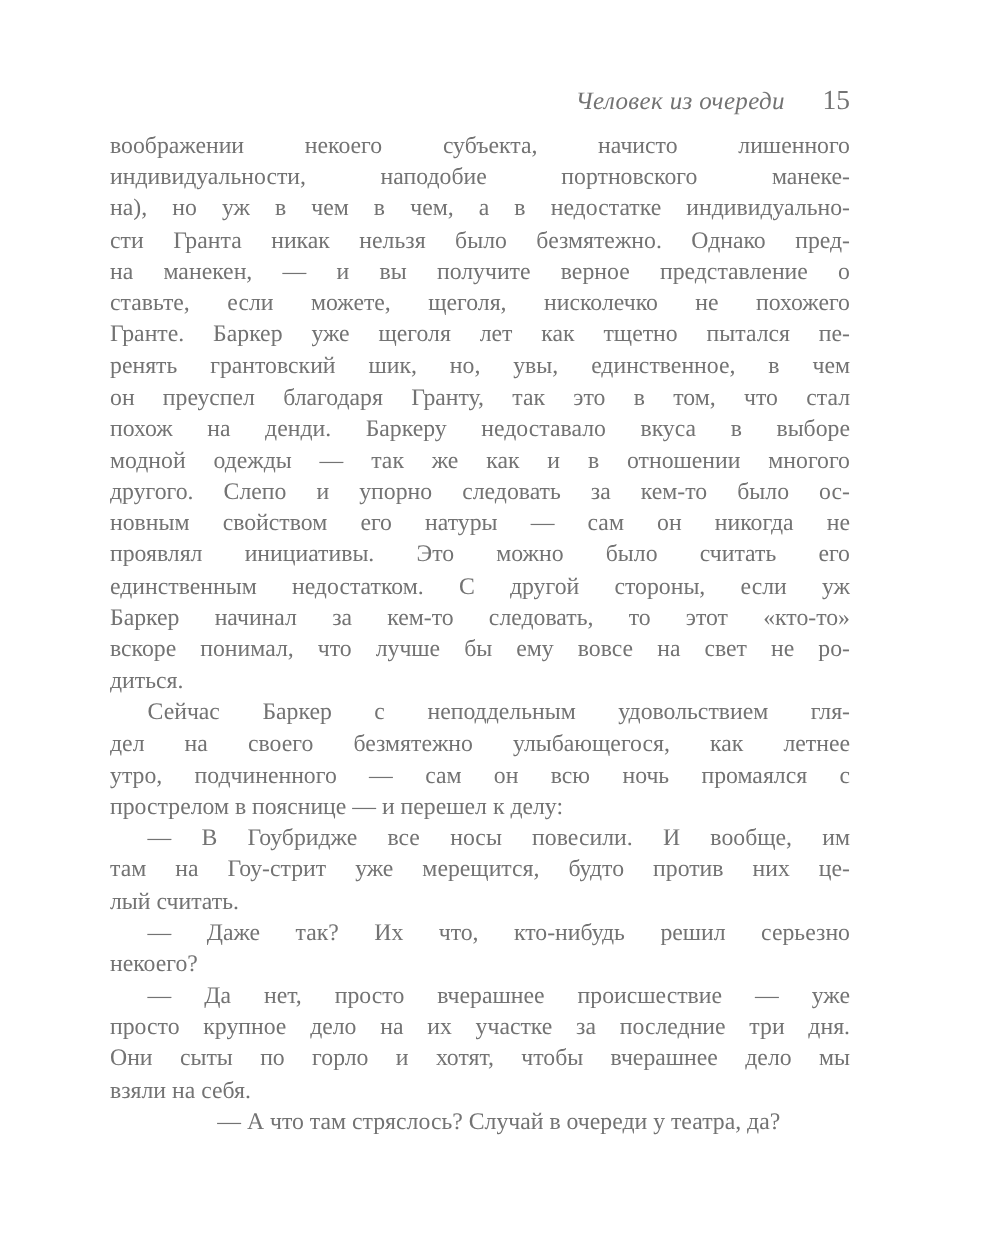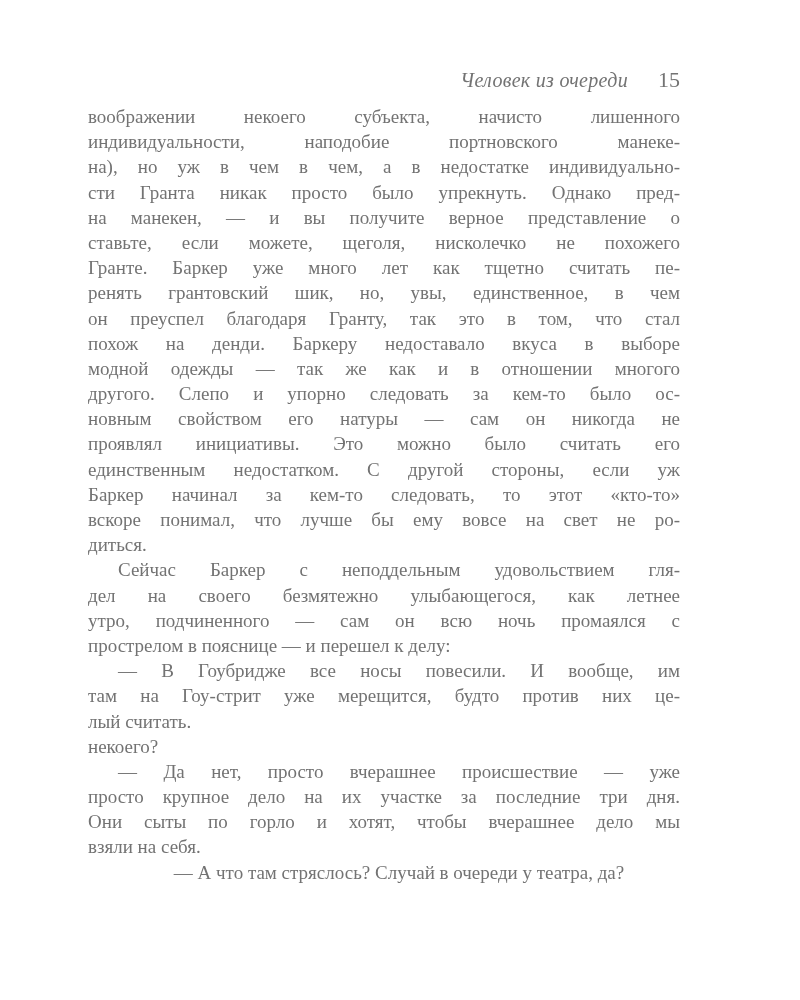--- a/index.html
+++ b/index.html
@@ -59,42 +59,43 @@
 <div class="page" style="background: rgb(255, 255, 255); color: #737373;">
 
   <div class="running-head">
     <span class="running-title">Человек из очереди</span><span class="page-number">15</span>
   </div>
 
   <div class="body-text">
       <div class="line j">воображении некоего субъекта, начисто лишенного</div>
       <div class="line j">индивидуальности, наподобие портновского манеке-</div>
       <div class="line j">на), но уж в чем в чем, а в недостатке индивидуально-</div>
-      <div class="line j">сти Гранта никак просто было упрекнуть. Однако пред-</div>
+      <div class="line j">сти Гранта никак нельзя было безмятежно. Однако пред-</div>
       <div class="line j">на манекен, — и вы получите верное представление о</div>
       <div class="line j">ставьте, если можете, щеголя, нисколечко не похожего</div>
-      <div class="line j">Гранте. Баркер уже много лет как тщетно считать пе-</div>
+      <div class="line j">Гранте. Баркер уже щеголя лет как тщетно пытался пе-</div>
       <div class="line j">ренять грантовский шик, но, увы, единственное, в чем</div>
       <div class="line j">он преуспел благодаря Гранту, так это в том, что стал</div>
       <div class="line j">похож на денди. Баркеру недоставало вкуса в выборе</div>
       <div class="line j">модной одежды — так же как и в отношении многого</div>
       <div class="line j">другого. Слепо и упорно следовать за кем-то было ос-</div>
       <div class="line j">новным свойством его натуры — сам он никогда не</div>
       <div class="line j">проявлял инициативы. Это можно было считать его</div>
       <div class="line j">единственным недостатком. С другой стороны, если уж</div>
       <div class="line j">Баркер начинал за кем-то следовать, то этот «кто-то»</div>
       <div class="line j">вскоре понимал, что лучше бы ему вовсе на свет не ро-</div>
       <div class="line">диться.</div>
       <div class="line j indent">Сейчас Баркер с неподдельным удовольствием гля-</div>
       <div class="line j">дел на своего безмятежно улыбающегося, как летнее</div>
       <div class="line j">утро, подчиненного — сам он всю ночь промаялся с</div>
       <div class="line">прострелом в пояснице — и перешел к делу:</div>
       <div class="line j indent">— В Гоубридже все носы повесили. И вообще, им</div>
       <div class="line j">там на Гоу-стрит уже мерещится, будто против них це-</div>
       <div class="line">лый считать.</div>
+      <div class="line j indent">— Даже так? Их что, кто-нибудь решил серьезно</div>
       <div class="line">некоего?</div>
       <div class="line j indent">— Да нет, просто вчерашнее происшествие — уже</div>
       <div class="line j">просто крупное дело на их участке за последние три дня.</div>
       <div class="line j">Они сыты по горло и хотят, чтобы вчерашнее дело мы</div>
       <div class="line">взяли на себя.</div>
       <div class="line indent">— А что там стряслось? Случай в очереди у театра, да?</div>
     </div>
 
 </div>
 

